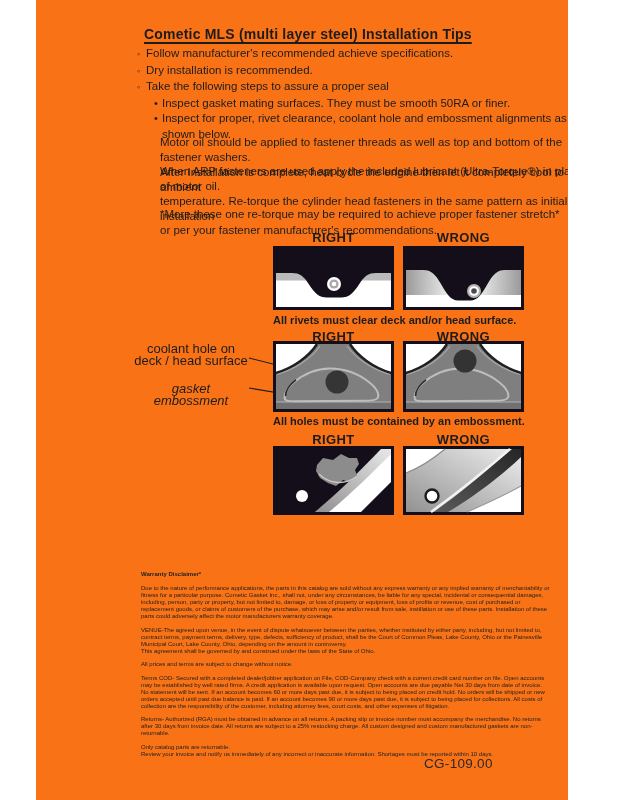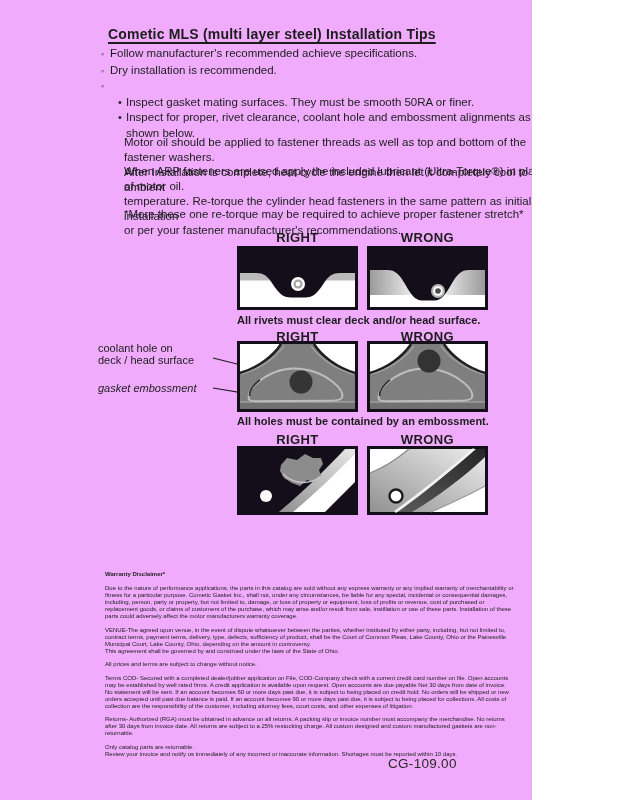--- a/index.html
+++ b/index.html
@@ -1,37 +1,37 @@
 <!DOCTYPE html>
 <html><head>
 <meta charset="utf-8">
 <style>
   html,body{margin:0;padding:0;background:#ffffff;}
   body{width:618px;height:800px;font-family:"Liberation Sans",sans-serif;color:#1c1c1c;}
-  .page{position:relative;width:532px;height:800px;background:#f0abfc;overflow:hidden;}
+  .page{position:relative;width:532px;height:800px;background:#f97316;overflow:hidden;margin-left:36px;}
 
   .title{position:absolute;left:108px;top:26px;margin:0;font-size:14px;font-weight:bold;
          text-decoration:underline;text-underline-offset:3px;text-decoration-thickness:1.5px;letter-spacing:.2px;}
 
   .bullets{position:absolute;left:101px;top:46px;font-size:11.5px;line-height:15.5px;}
   .b-row{display:flex;align-items:baseline;}
   .b-mark{width:9px;font-size:9px;flex:0 0 9px;}
   .b-row.sub{margin-left:17px;}
   .b-row.sub .b-mark{font-size:11px;width:8px;flex:0 0 8px;}
 
   .diesel-heading{position:absolute;left:108px;top:116px;margin:0;font-size:12.5px;font-weight:bold;}
   .para{position:absolute;left:124px;width:424px;margin:0;font-size:11.5px;line-height:14.5px;white-space:pre-line;}
   #para1{top:135px;} #para2{top:165px;} #para3{top:207px;}
 
   .dg-label{position:absolute;width:121px;text-align:center;font-size:13px;font-weight:bold;letter-spacing:.4px;}
   .dg-box{position:absolute;line-height:0;}
   .dg-caption{position:absolute;font-size:11px;line-height:12.5px;white-space:pre-line;font-weight:bold;}
   #cap2{width:252px;}
 
-  .side-label{position:absolute;left:98px;width:114px;text-align:left;font-size:11px;line-height:11.5px;white-space:pre-line;}
+  .side-label{position:absolute;left:98px;width:114px;text-align:center;font-size:13px;line-height:11.5px;white-space:pre-line;}
   #lbl-coolant{top:343px;} #lbl-gasket{top:383px;font-style:italic;}
   .pointer-lines{position:absolute;left:205px;top:352px;}
 
   .legal{position:absolute;left:105px;top:571px;width:409px;font-size:6px;line-height:7px;color:#222;}
   .legal h4{margin:0 0 7px 0;font-size:6px;font-weight:bold;}
   .legal p{margin:0 0 6.5px 0;white-space:pre-line;}
 
   .page-number{position:absolute;left:388px;top:756px;font-size:13.5px;letter-spacing:.3px;color:#2a2a2a;}
 </style>
 </head>
@@ -45,20 +45,21 @@
     <div class="b-row">
       <span class="b-mark">◦</span>
       <span>Follow manufacturer's recommended achieve specifications.</span>
     </div>
     <div class="b-row">
       <span class="b-mark">◦</span>
       <span>Dry installation is recommended.</span>
     </div>
     <div class="b-row">
       <span class="b-mark">◦</span>
+      <span>Take the following steps to assure a proper seal</span>
     </div>
     <div class="b-row sub">
       <span class="b-mark">•</span>
       <span>Inspect gasket mating surfaces.  They must be smooth 50RA or finer.</span>
     </div>
     <div class="b-row sub">
       <span class="b-mark">•</span>
       <span>Inspect for proper, rivet clearance, coolant hole and embossment alignments as shown below.</span>
     </div>
   </div>

